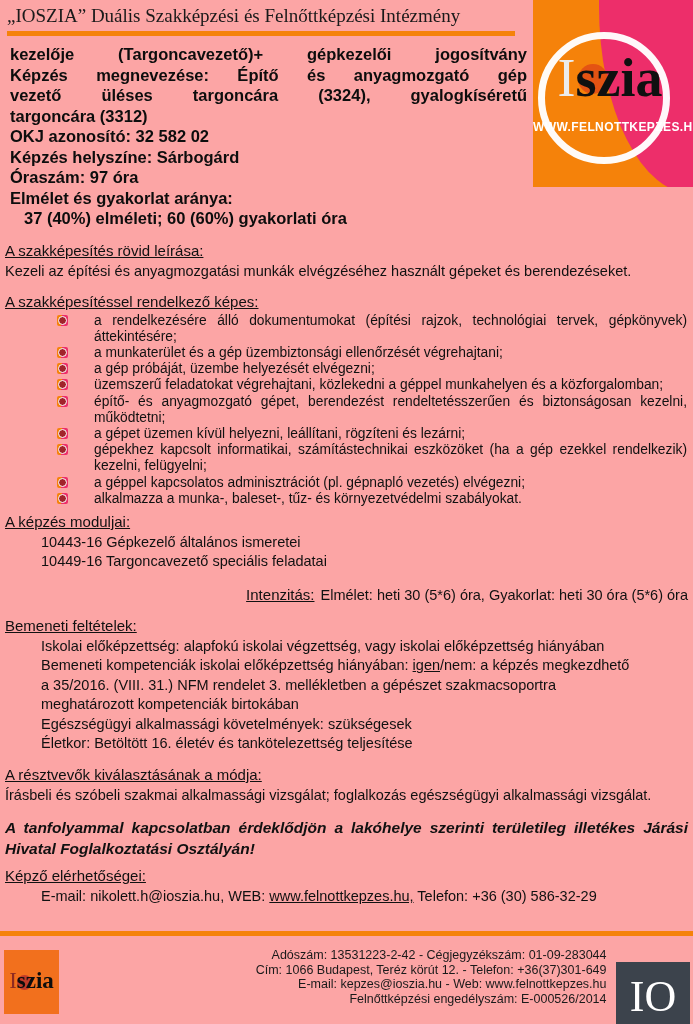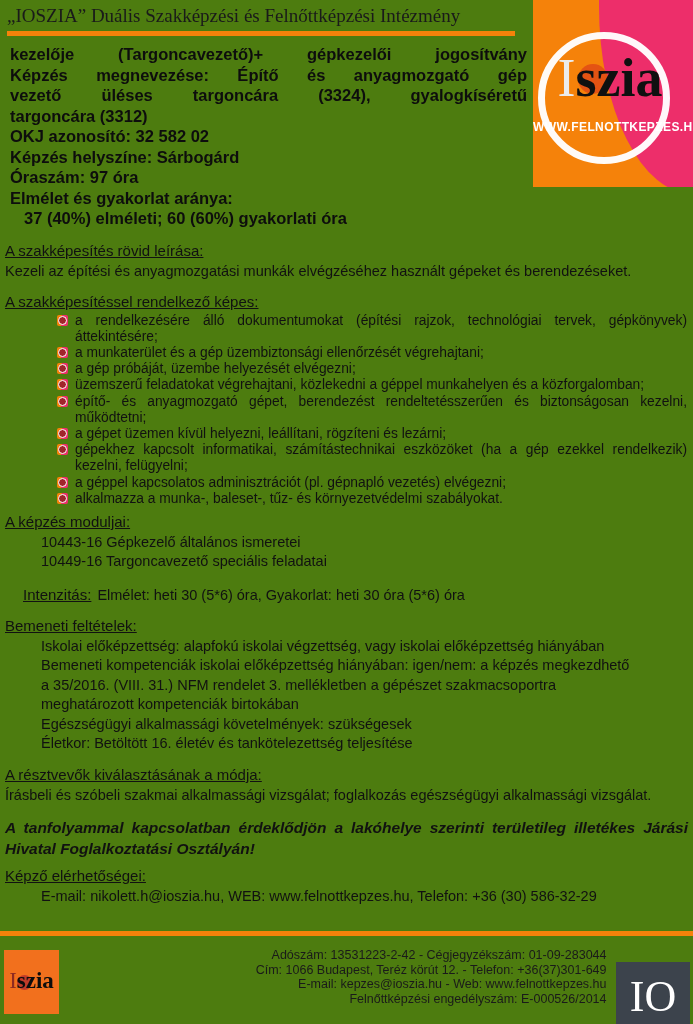--- a/index.html
+++ b/index.html
@@ -1,16 +1,16 @@
 <!DOCTYPE html>
 <html lang="hu"><head>
 <meta charset="utf-8">
 <style>
   html,body{margin:0;padding:0;background:#ffffff;}
-  .page{position:relative;width:693px;height:1024px;background:#4d7c0f;overflow:hidden;
+  .page{position:relative;width:693px;height:1024px;background:#fca5a5;overflow:hidden;
         font-family:"Liberation Sans",sans-serif;color:#111;}
   
   .hdr{padding:5px 0 0 7px;}
   .org-title{font-family:"Liberation Serif",serif;font-size:19px;color:#1a1a1a;}
   .hdr-rule{width:508px;height:5px;background:#F5820A;margin:4px 0 0 0;}
   
   .logo{position:absolute;top:0;right:0;width:160px;height:187px;background:#F5820A;overflow:hidden;}
   .logo-pink{position:absolute;top:-4px;right:0;width:59%;height:106%;background:#ED2E6A;
              border-bottom-left-radius:100% 95%;}
   .logo-ring{position:absolute;left:5px;top:32px;width:132px;height:132px;border:7px solid rgba(255,255,255,.97);
@@ -25,33 +25,33 @@
   
   .intro{margin:8px 0 0 5px;width:517px;font-weight:bold;font-size:16.5px;line-height:20.5px;color:#0d0d0d;}
   .intro-title div{text-align:justify;text-align-last:justify;}
   .intro-title div:last-child{text-align-last:left;}
   .ratio-line{padding-left:14px;}
   
   .doc{padding:0 5px 0 5px;}
   .sec-h{font-size:15px;text-decoration:underline;margin:13px 0 3px 0;}
   .body-txt{font-size:14.5px;line-height:18px;}
   .cap-list{margin-top:3px;}
-  .cap-item{display:flex;gap:7px;padding-left:52px;padding-right:1px;font-size:13.8px;line-height:16.2px;}
+  .cap-item{display:flex;gap:26px;padding-left:52px;padding-right:1px;font-size:13.8px;line-height:16.2px;}
   .cap-item .cap-txt{text-align:justify;flex:1;}
   .bullet-icon{width:11px;height:11px;flex:0 0 11px;margin-top:2px;border-radius:2px;position:relative;
                background:linear-gradient(100deg,#F5820A 42%,#ED2E6A 42%);}
   .bullet-icon::after{content:"";position:absolute;inset:1px;border:1.5px solid #fff;border-radius:50%;
                background:#A1242B;box-sizing:border-box;}
   .indent{padding-left:36px;}
   .mod-lines div{font-size:14.5px;line-height:19px;}
   .inline-h{font-size:15px;text-decoration:underline;}
   .inline-b{font-size:14.5px;margin-left:6px;}
-  .para{margin:15px 0 0 18px;}
+  .para{margin:15px 0 0 6px;text-align:right;}
   .entry-lines div{font-size:14.5px;line-height:19.5px;}
-  .u{}
+  .u{text-decoration:underline;}
   .notice{margin:13px 0 0 0;font-weight:bold;font-style:italic;font-size:15.5px;line-height:21px;}
   .notice div{text-align:justify;text-align-last:justify;}
   .notice div:last-child{text-align-last:left;}
   .contact-line{font-size:14.5px;line-height:18px;}
   
   .ftr-rule{position:absolute;left:0;right:0;bottom:88px;height:5px;background:#F5820A;}
   .footer{position:absolute;left:0;right:0;bottom:0;height:82px;}
   .flogo{position:absolute;left:4px;top:8px;width:55px;height:64px;background:#F2701D;overflow:hidden;}
   .flogo-dot{position:absolute;left:13px;top:25px;width:15px;height:15px;border-radius:50%;background:#C23B2A;}
   .flogo-word{position:absolute;left:0;right:0;top:18px;text-align:center;

